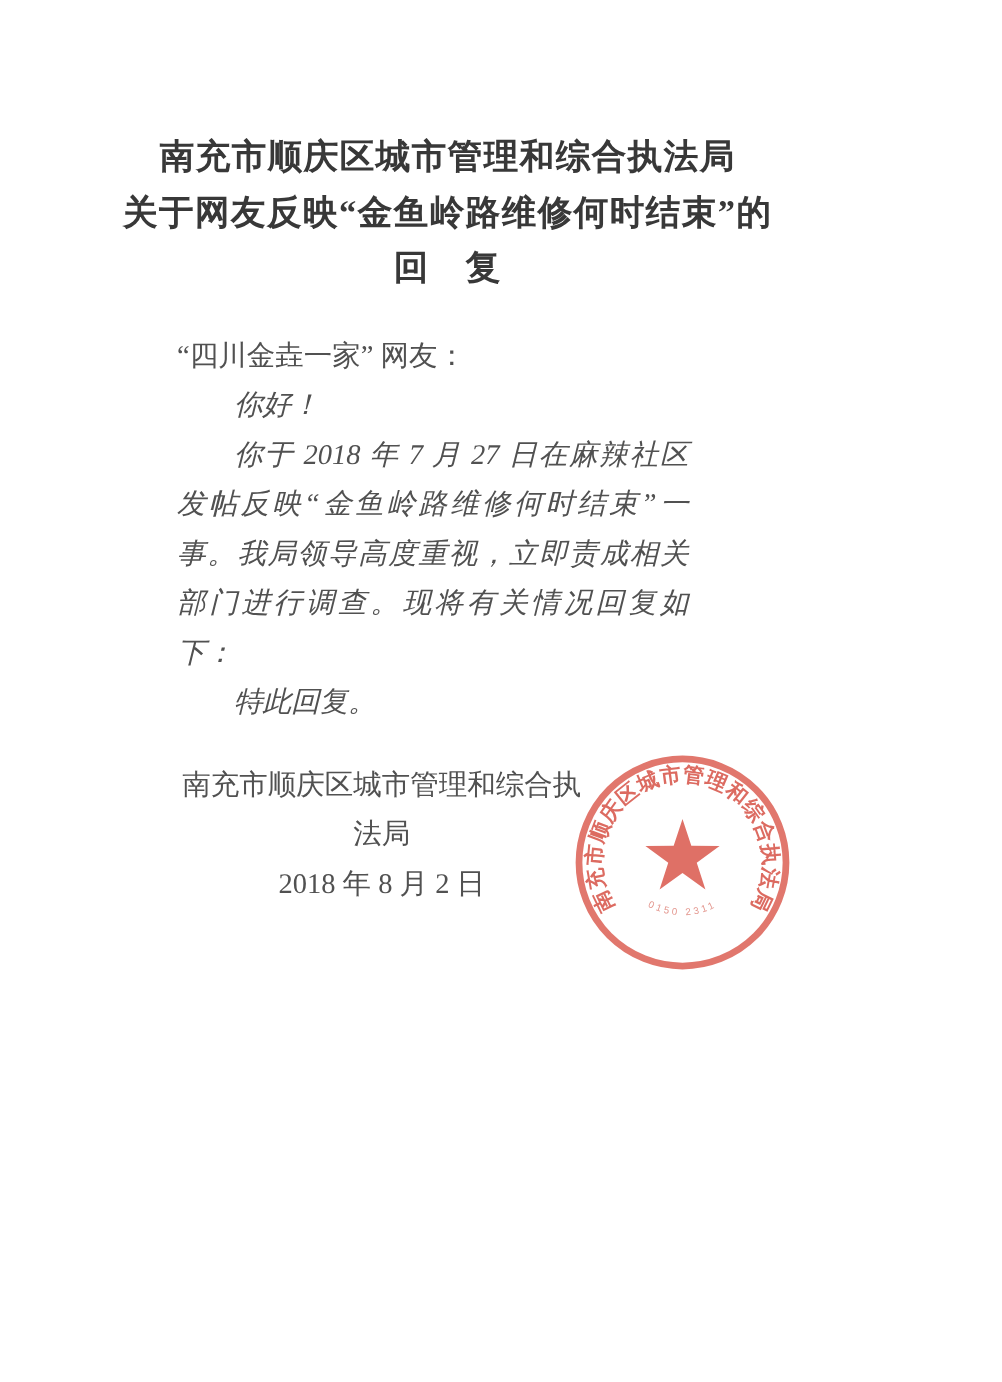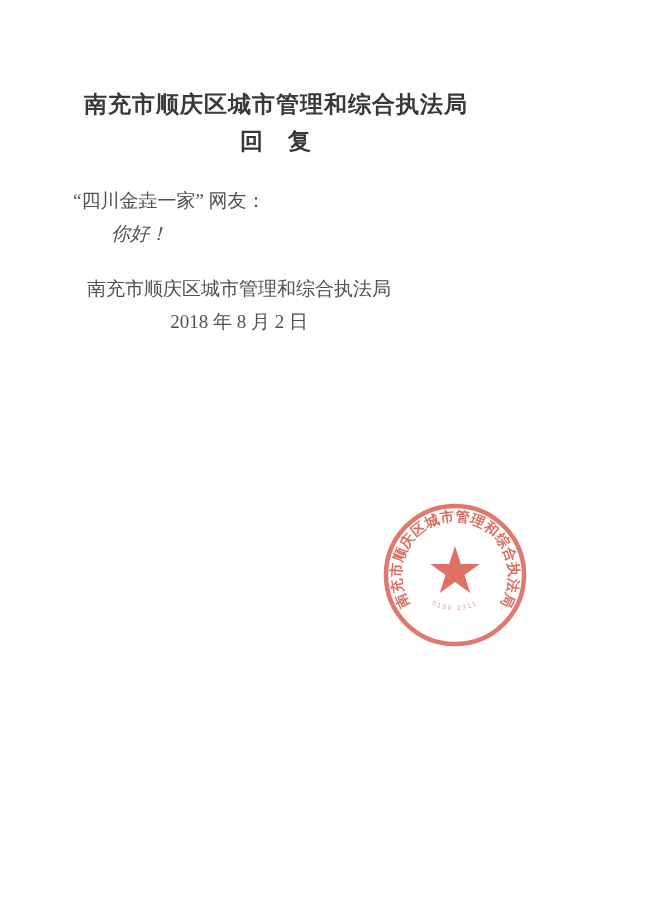--- a/index.html
+++ b/index.html
@@ -9,20 +9,21 @@
     height: 921px;
     font-family: "Liberation Serif", serif;
     position: relative;
     overflow: hidden;
   }
   .page {
     width: 552px;
     height: 921px;
     background: #ffffff;
     position: relative;
+    padding-left: 45px;
   }
   
   .title-block {
     padding-top: 86px;
     text-align: center;
     font-weight: bold;
     font-size: 23px;
     line-height: 37px;
     color: #383838;
     letter-spacing: 1px;
@@ -70,26 +71,29 @@
   .seal .star { fill: #db5c51; }
   .seal .code-text { fill: #e08a80; }
 </style>
 </head>
 <body>
 
 <div class="page">
 
   <header class="title-block">
     <div class="title-line">南充市顺庆区城市管理和综合执法局</div>
+    <div class="title-line">关于网友反映“金鱼岭路维修何时结束”的</div>
     <div class="title-line">回　复</div>
   </header>
 
   <main class="body-block">
     <p class="greeting">“四川金垚一家” 网友：</p>
     <p class="indent">你好！</p>
+    <p class="indent">你于 2018 年 7 月 27 日在麻辣社区发帖反映“金鱼岭路维修何时结束”一事。我局领导高度重视，立即责成相关部门进行调查。现将有关情况回复如下：</p>
+    <p class="indent">特此回复。</p>
 
     <div class="signature-wrap">
       <div class="signature-inner">
         <div>南充市顺庆区城市管理和综合执法局</div>
         <div>2018 年 8 月 2 日</div>
       </div>
     </div>
   </main>
 
   <svg class="seal" viewBox="0 0 150 150" xmlns="http://www.w3.org/2000/svg" aria-hidden="true">

